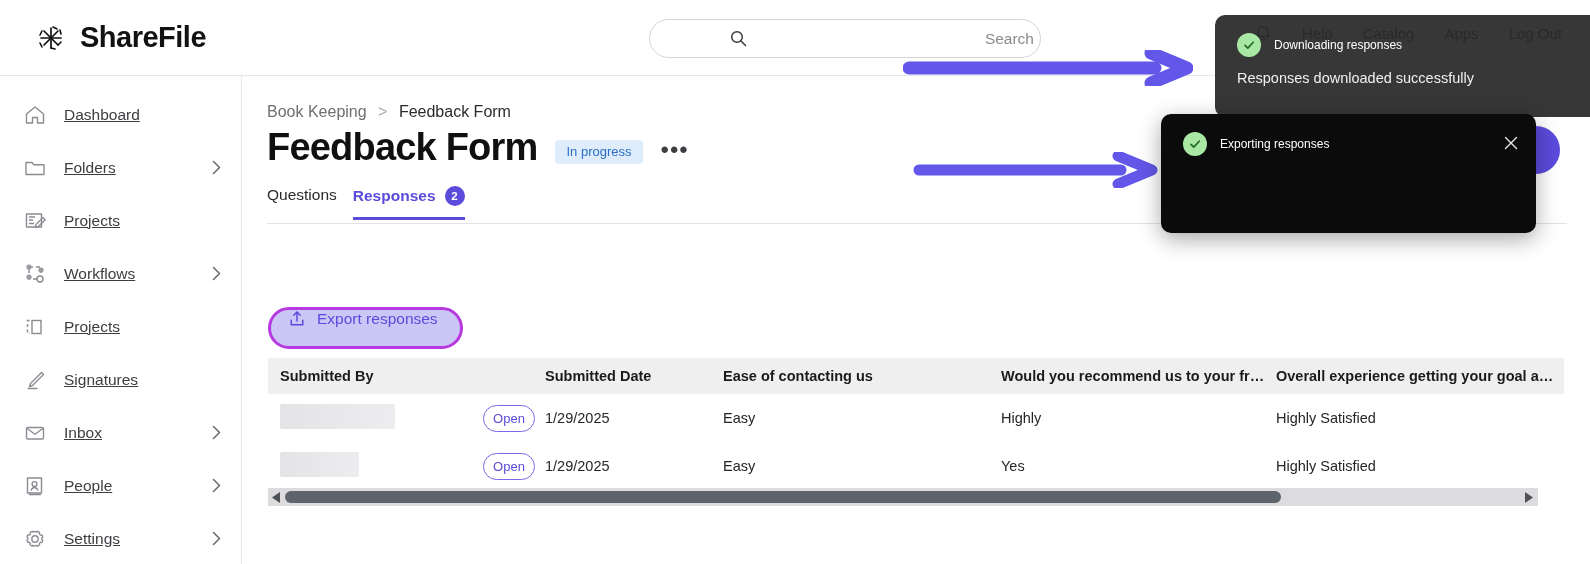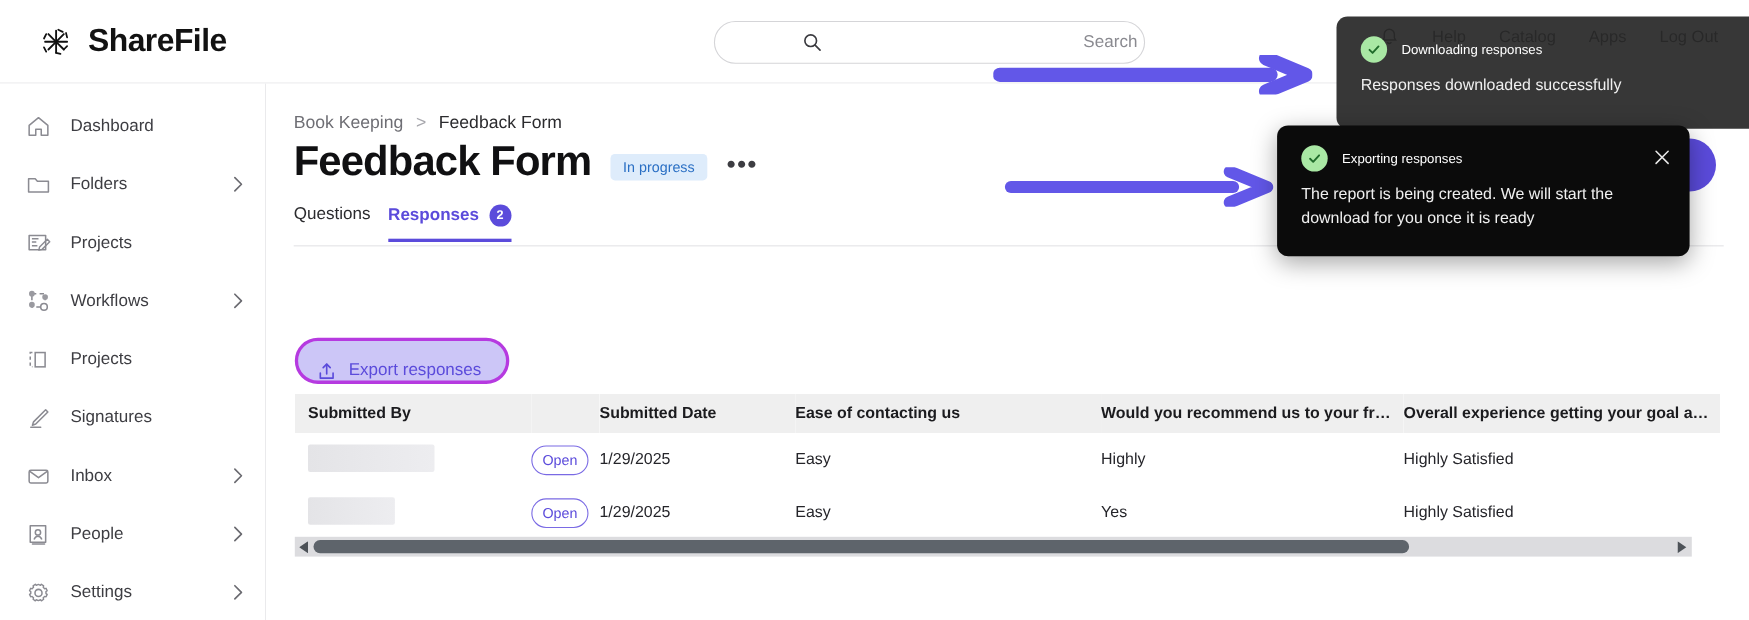--- a/index.html
+++ b/index.html
@@ -44,21 +44,21 @@
     position: absolute; top: 76px; left: 0; width: 242px; height: 488px;
     background: #ffffff; border-right: 1px solid #e8e8ea;
     padding-top: 12px;
   }
   .nav-item {
     display: flex; align-items: center; height: 53px; padding: 0 20px 0 22px;
     color: #3d3d42; font-size: 15.5px; cursor: pointer;
   }
   .nav-icon { width: 26px; height: 26px; margin-right: 16px; flex: none; color: #8b8b92; }
   .nav-icon svg { display: block; }
-  .nav-label { flex: 1; }
+  .nav-label { flex: 1; text-decoration: underline; }
   .nav-chev { width: 9px; height: 15px; color: #6a6a70; }
 
   
   .main { position: absolute; top: 76px; left: 242px; width: 1348px; height: 488px; background: #fff; }
 
   .breadcrumb { position: absolute; left: 25px; top: 27px; font-size: 16px; color: #6e6e74; }
   .breadcrumb .crumb-sep { margin: 0 7px; color: #a7a7ad; }
   .breadcrumb .crumb-current { color: #2b2b2e; }
 
   .title-row { position: absolute; left: 25px; top: 50px; display: flex; align-items: center; gap: 18px; }
@@ -76,21 +76,21 @@
   .tab { display:flex; align-items:center; gap:9px; font-size: 15.5px; color: #2b2b2e; padding-bottom: 11px; cursor: pointer; }
   .tab.active { color: #5b4bdb; font-weight: 700; border-bottom: 3px solid #5b4bdb; }
   .tab-count {
     background: #5b4bdb; color: #fff; font-size: 11.5px; font-weight: 700;
     width: 20px; height: 20px; border-radius: 50%;
     display: inline-flex; align-items: center; justify-content: center;
   }
 
   .export-btn {
     position: absolute; left: 26px; top: 231px;
-    display: inline-flex; align-items: flex-end; gap: 12px;
+    display: inline-flex; align-items: flex-start; gap: 12px;
     background: #ccc6f7; color: #5b4bdb; font-size: 15.5px;
     border: 3px solid #b63ae0; border-radius: 24px;
     height: 42px; padding: 0 22px 0 18px; cursor: pointer;
   }
   .export-icon { width: 16px; height: 17px; }
 
   
   .table-wrap { position: absolute; left: 26px; top: 282px; width: 1296px; }
   table { border-collapse: collapse; width: 1296px; table-layout: fixed; }
   thead tr { background: #efefef; height: 36px; }
@@ -454,21 +454,20 @@
 
   <div class="toast toast-2">
     <div class="toast-head">
       <span class="toast-check">
         <svg width="14" height="14" viewBox="0 0 14 14" fill="none" stroke="#1f6b2a" stroke-width="1.7" stroke-linecap="round" stroke-linejoin="round">
             <path d="M3 7.3l2.8 2.8L11.2 4.2"></path>
           </svg>
       </span>
       <span class="toast-title">Exporting responses</span>
     </div>
-    <div class="toast-body">The report is being created. We will start the download for you once it is ready</div>
     <span class="toast-close">
       <svg width="18" height="18" viewBox="0 0 18 18" fill="none" stroke="#e8e8e8" stroke-width="1.4" stroke-linecap="round">
           <path d="M3.5 3.5l11 11M14.5 3.5l-11 11"></path>
         </svg>
     </span>
   </div>
 
 </div>
 
 </body></html>

